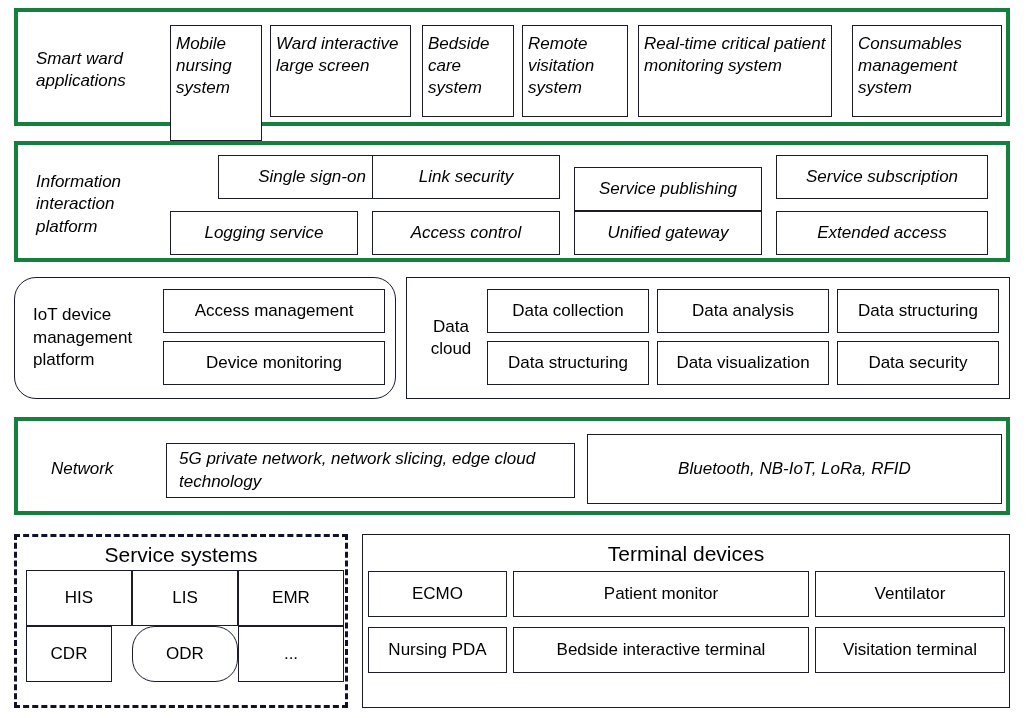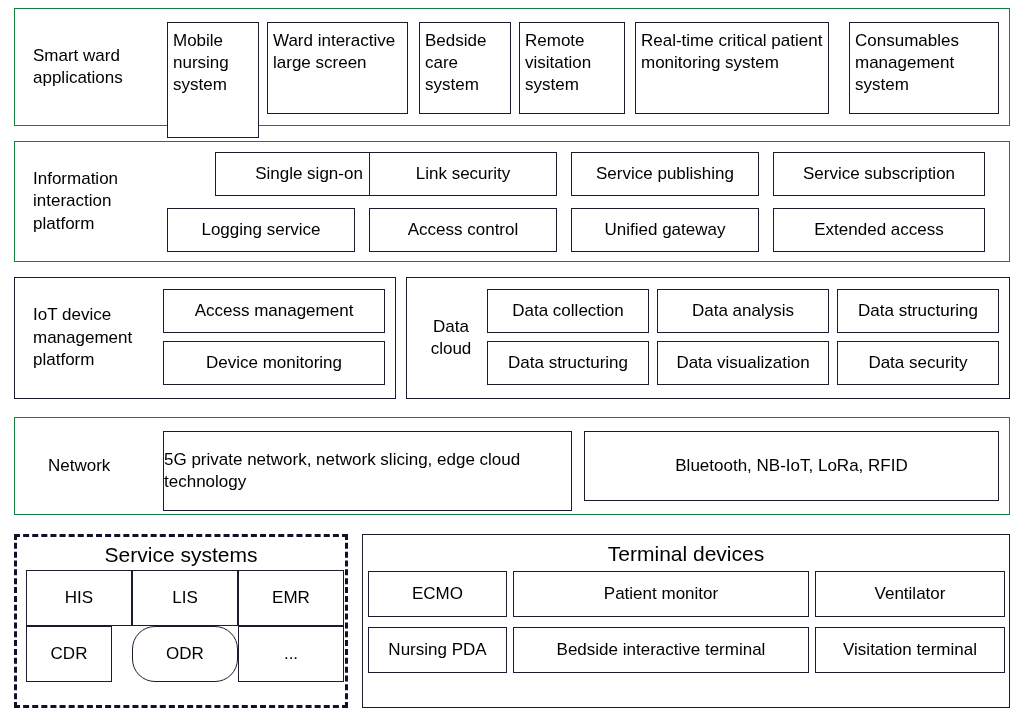--- a/index.html
+++ b/index.html
@@ -18,22 +18,23 @@
   .diagram {
     position: absolute;
     left: 0; top: 0;
     width: 1029px;
     height: 718px;
   }
   
   .abs { position: absolute; box-sizing: border-box; }
 
   .layer {
-    border: 1px solid #15803d;
+    border: 4px solid #15803d;
     background: #ffffff;
+    font-style: italic;
   }
   .panel {
     border: 1px solid #1b1b2e;
     background: #ffffff;
   }
   .panel-dashed {
     border: 3px dashed #11112b;
     background: #ffffff;
   }
   .cell {
@@ -91,30 +92,30 @@
     <div class="abs cell left wrapcell" style="left:504px; top:13px; width:106px; height:92px;">Remote visitation system</div>
     <div class="abs cell left wrapcell" style="left:620px; top:13px; width:194px; height:92px;">Real-time critical patient monitoring system</div>
     <div class="abs cell left wrapcell" style="left:834px; top:13px; width:150px; height:92px;">Consumables management system</div>
   </div>
 
   <div class="abs layer" style="left:14px; top:141px; width:996px; height:121px;">
     <div class="abs rlabel" style="left:18px; top:0px; width:128px; height:119px;">Information interaction platform</div>
 
     <div class="abs cell" style="left:152px; top:10px; width:188px; height:44px;margin-left:48px;">Single sign-on</div>
     <div class="abs cell" style="left:354px; top:10px; width:188px; height:44px;">Link security</div>
-    <div class="abs cell" style="left:556px; top:10px; width:188px; height:44px;">Service publishing</div>
+    <div class="abs cell" style="left:556px; top:22px; width:188px; height:44px;">Service publishing</div>
     <div class="abs cell" style="left:758px; top:10px; width:212px; height:44px;">Service subscription</div>
 
     <div class="abs cell" style="left:152px; top:66px; width:188px; height:44px;">Logging service</div>
     <div class="abs cell" style="left:354px; top:66px; width:188px; height:44px;">Access control</div>
     <div class="abs cell" style="left:556px; top:66px; width:188px; height:44px;">Unified gateway</div>
     <div class="abs cell" style="left:758px; top:66px; width:212px; height:44px;">Extended access</div>
   </div>
 
-  <div class="abs panel" style="left:14px; top:277px; width:382px; height:122px;">
+  <div class="abs panel" style="left:14px; top:277px; width:382px; height:122px;border-radius:22px;">
     <div class="abs rlabel" style="left:18px; top:0px; width:108px; height:120px;">IoT device management platform</div>
 
     <div class="abs cell" style="left:148px; top:11px; width:222px; height:44px;">Access management</div>
     <div class="abs cell" style="left:148px; top:63px; width:222px; height:44px;">Device monitoring</div>
   </div>
 
   <div class="abs panel" style="left:406px; top:277px; width:604px; height:122px;">
     <div class="abs rlabel center" style="left:10px; top:0px; width:68px; height:120px;">Data cloud</div>
 
     <div class="abs cell" style="left:80px; top:11px; width:162px; height:44px;">Data collection</div>
@@ -122,21 +123,21 @@
     <div class="abs cell" style="left:430px; top:11px; width:162px; height:44px;">Data structuring</div>
 
     <div class="abs cell" style="left:80px; top:63px; width:162px; height:44px;">Data structuring</div>
     <div class="abs cell" style="left:250px; top:63px; width:172px; height:44px;">Data visualization</div>
     <div class="abs cell" style="left:430px; top:63px; width:162px; height:44px;">Data security</div>
   </div>
 
   <div class="abs layer" style="left:14px; top:417px; width:996px; height:98px;">
     <div class="abs rlabel" style="left:33px; top:0px; width:120px; height:96px;">Network</div>
 
-    <div class="abs cell left" style="left:148px; top:13px; width:409px; height:80px; padding-left:0;">5G private network, network slicing, edge cloud technology</div>
+    <div class="abs cell left" style="left:148px; top:22px; width:409px; height:55px; padding-left:12px;">5G private network, network slicing, edge cloud technology</div>
     <div class="abs cell" style="left:569px; top:13px; width:415px; height:70px;">Bluetooth, NB-IoT, LoRa, RFID</div>
   </div>
 
   <div class="abs panel-dashed" style="left:14px; top:534px; width:334px; height:174px;">
     <div class="abs panel-title" style="left:0px; top:3px; width:328px; height:30px;">Service systems</div>
 
     <div class="abs cell" style="left:9px; top:33px; width:106px; height:56px;">HIS</div>
     <div class="abs cell" style="left:115px; top:33px; width:106px; height:56px;">LIS</div>
     <div class="abs cell" style="left:221px; top:33px; width:106px; height:56px;">EMR</div>
 

